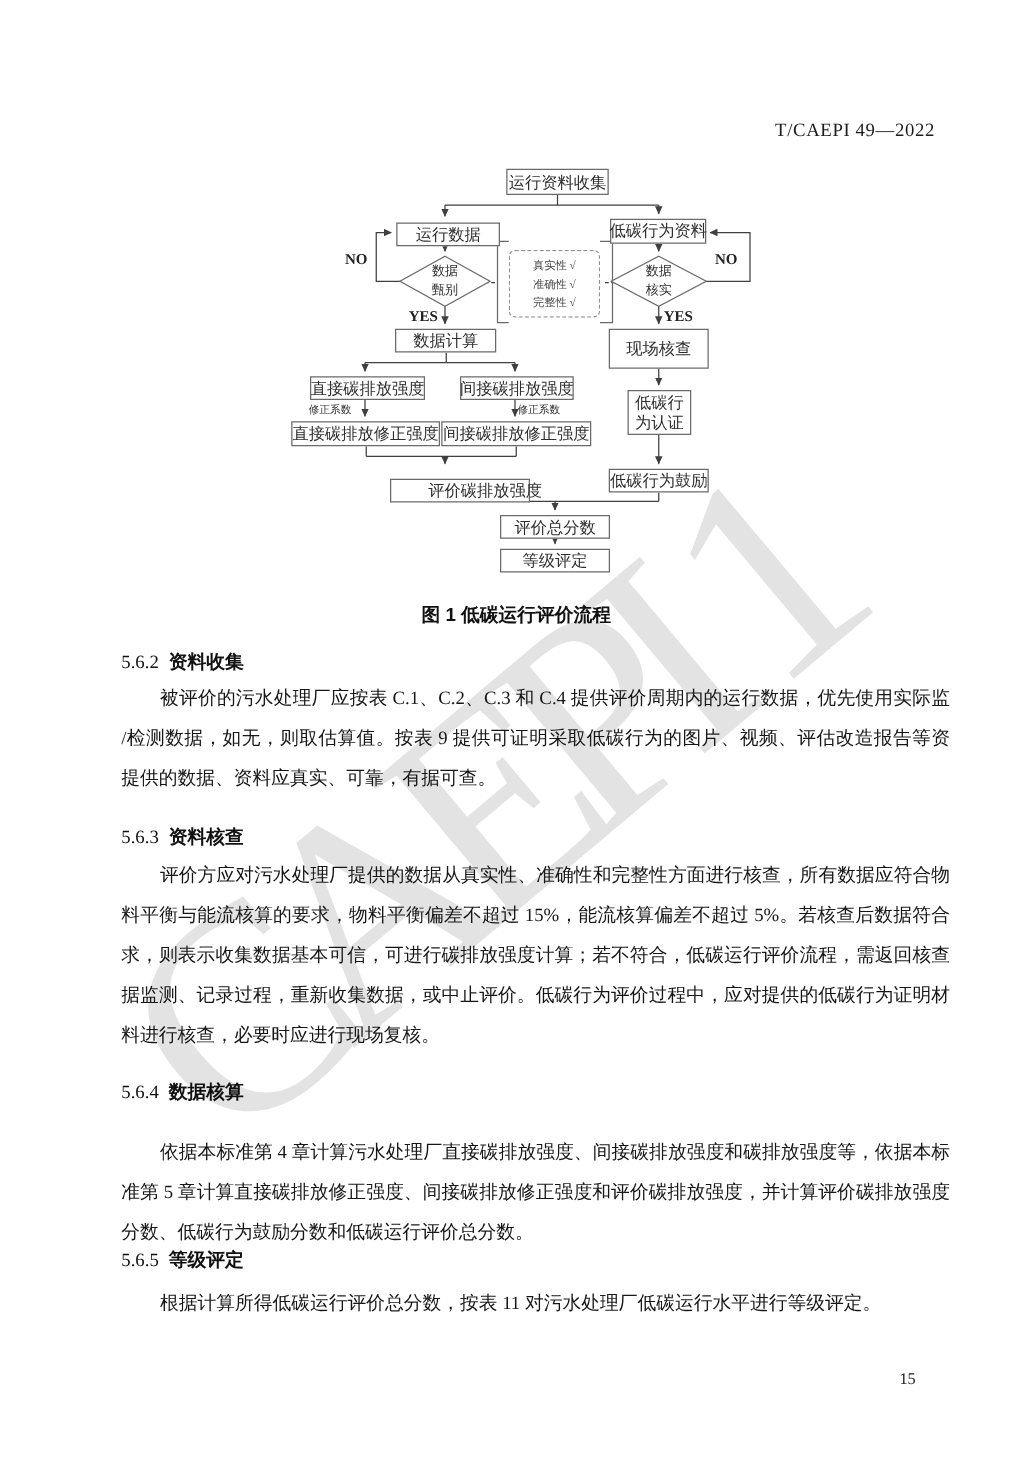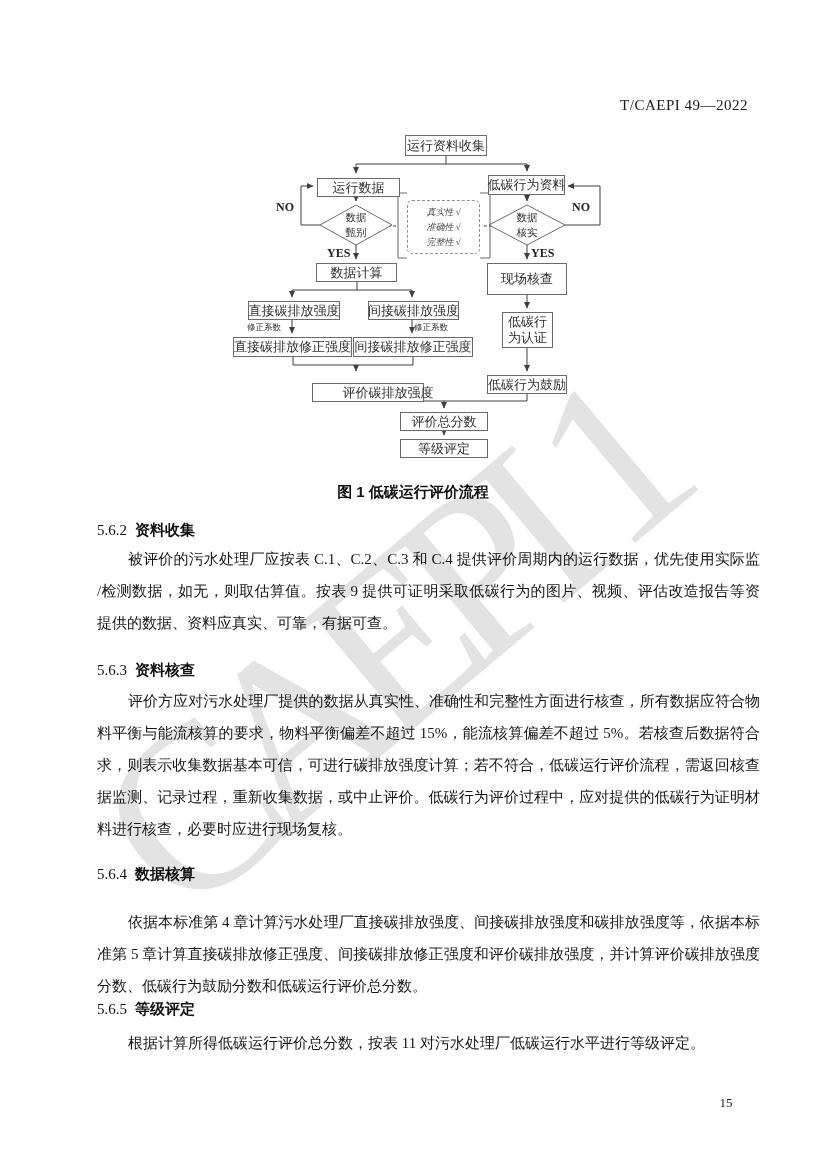--- a/index.html
+++ b/index.html
@@ -13,21 +13,21 @@
   .hdr{position:absolute;top:97px;right:78px;font-size:15px;letter-spacing:.5px;z-index:2;}
   .pgnum{position:absolute;top:1095px;left:712px;width:28px;text-align:center;font-size:13px;z-index:2;}
   
   .fc-svg{position:absolute;left:230px;top:130px;z-index:1;}
   .fb{position:absolute;border:1px solid #6a6a6a;background:#fff;box-sizing:border-box;
       display:flex;align-items:center;justify-content:center;font-size:13px;color:#2e2e2e;
       z-index:2;white-space:nowrap;}
   .fb2{flex-direction:column;line-height:16px;}
   .db{position:absolute;left:407px;top:200px;width:73px;height:54px;border:1px dashed #8f8f8f;
       border-radius:5px;background:#fff;box-sizing:border-box;display:flex;flex-direction:column;
-      align-items:center;justify-content:center;font-size:9px;line-height:15px;color:#4a4a4a;z-index:2;font-style:italic;}
+      align-items:center;justify-content:center;font-size:9px;line-height:15px;color:#4a4a4a;z-index:2;}
   .dtxt{position:absolute;z-index:2;font-size:10.5px;line-height:15px;text-align:center;color:#2e2e2e;}
   .ny{position:absolute;z-index:2;font-size:12px;font-weight:700;color:#222;}
   .sl{position:absolute;z-index:2;font-size:8.5px;color:#2e2e2e;white-space:nowrap;}
   .caption{position:absolute;left:0;top:483px;width:826px;text-align:center;z-index:2;
            font-family:"Liberation Sans","DejaVu Sans",sans-serif;font-weight:700;font-size:15px;color:#111;}
   
   .hsec{position:absolute;left:97px;height:18px;line-height:18px;font-size:15px;z-index:2;white-space:nowrap;color:#111;}
   .hnum{font-family:"Liberation Serif","DejaVu Serif",serif;}
   .htitle{font-family:"Liberation Sans","DejaVu Sans",sans-serif;font-weight:700;margin-left:8px;}
   .para{position:absolute;left:97px;width:663px;font-size:15px;z-index:2;color:#161616;}

